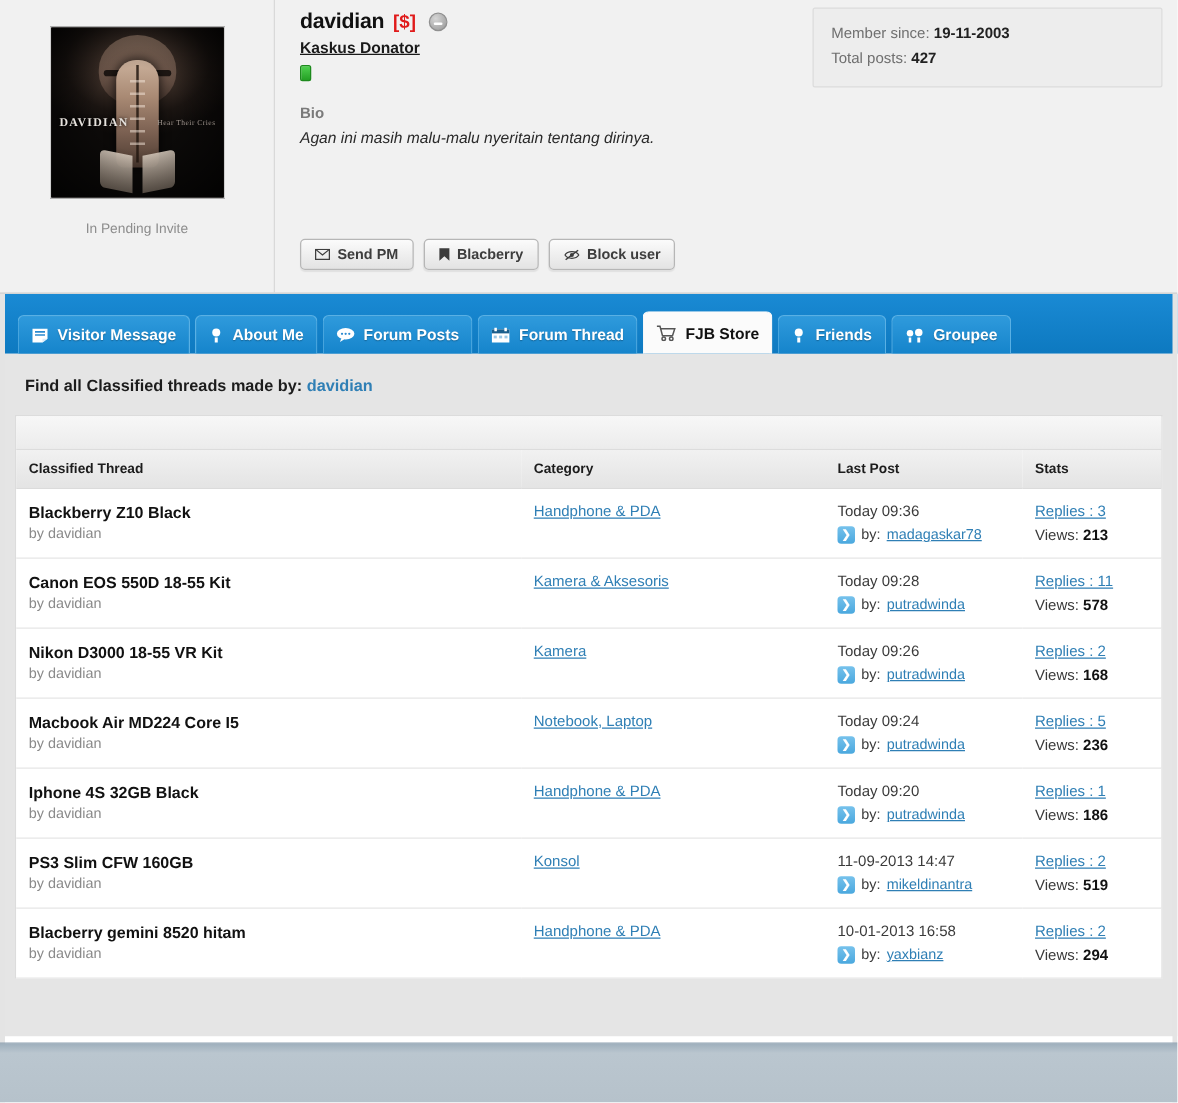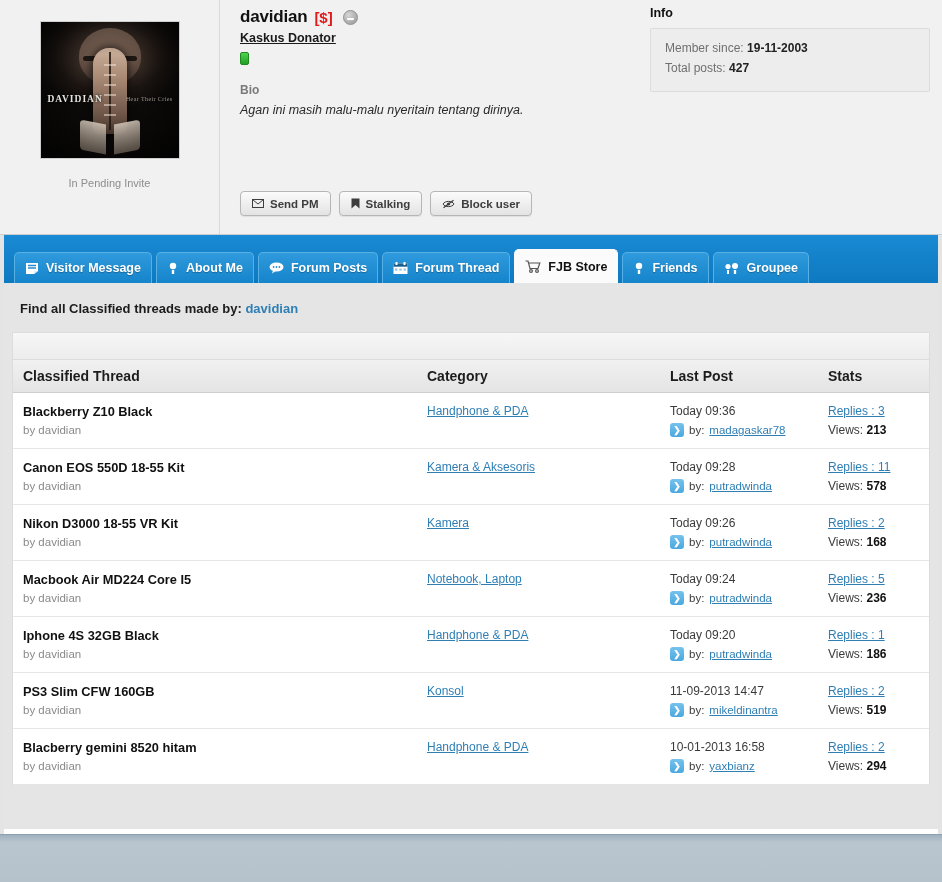--- a/index.html
+++ b/index.html
@@ -335,21 +335,21 @@
   }
   table.threads {
     width: 100%;
     border-collapse: collapse;
     table-layout: fixed;
   }
   table.threads th {
     background: linear-gradient(180deg, #f1f1f1 0%, #e4e4e4 100%);
     border-bottom: 1px solid #cfcfcf;
     text-align: left;
-    font-size: 14px;
+    font-size: 11px;
     font-weight: bold;
     color: #1c1c1c;
     padding: 8px 0 8px 10px;
     height: 30px;
     box-sizing: border-box;
   }
   table.threads td {
     border-bottom: 1px solid #e6e6e6;
     padding: 11px 0 11px 10px;
     vertical-align: top;
@@ -490,37 +490,36 @@
             </svg>
         </span>
         <span>Send PM</span>
       </div>
       <div class="btn">
         <span>
           <svg width="9" height="11" viewBox="0 0 9 11">
               <path d="M0.5 0.5 H8.5 V10.5 L4.5 7 L0.5 10.5 Z" fill="#3d3d3d"></path>
             </svg>
         </span>
-        <span>Stalking</span>
+        <span>Blacberry</span>
       </div>
       <div class="btn">
         <span>
           <svg width="13" height="10" viewBox="0 0 13 10">
               <path d="M1 5 C3 1.5 10 1.5 12 5 C10 8.5 3 8.5 1 5 Z" fill="none" stroke="#3d3d3d"></path>
               <circle cx="6.5" cy="5" r="1.6" fill="#3d3d3d"></circle>
               <path d="M1.5 8.8 L11.5 1.2" stroke="#3d3d3d" stroke-width="1.2"></path>
             </svg>
         </span>
         <span>Block user</span>
       </div>
     </div>
   </div>
 
   <div class="infobox-col">
-    <div class="info-head">Info</div>
     <div class="info-panel">
       <div class="info-line">
         <span>Member since:</span>
         <b>19-11-2003</b>
       </div>
       <div class="info-line">
         <span>Total posts:</span>
         <b>427</b>
       </div>
     </div>

